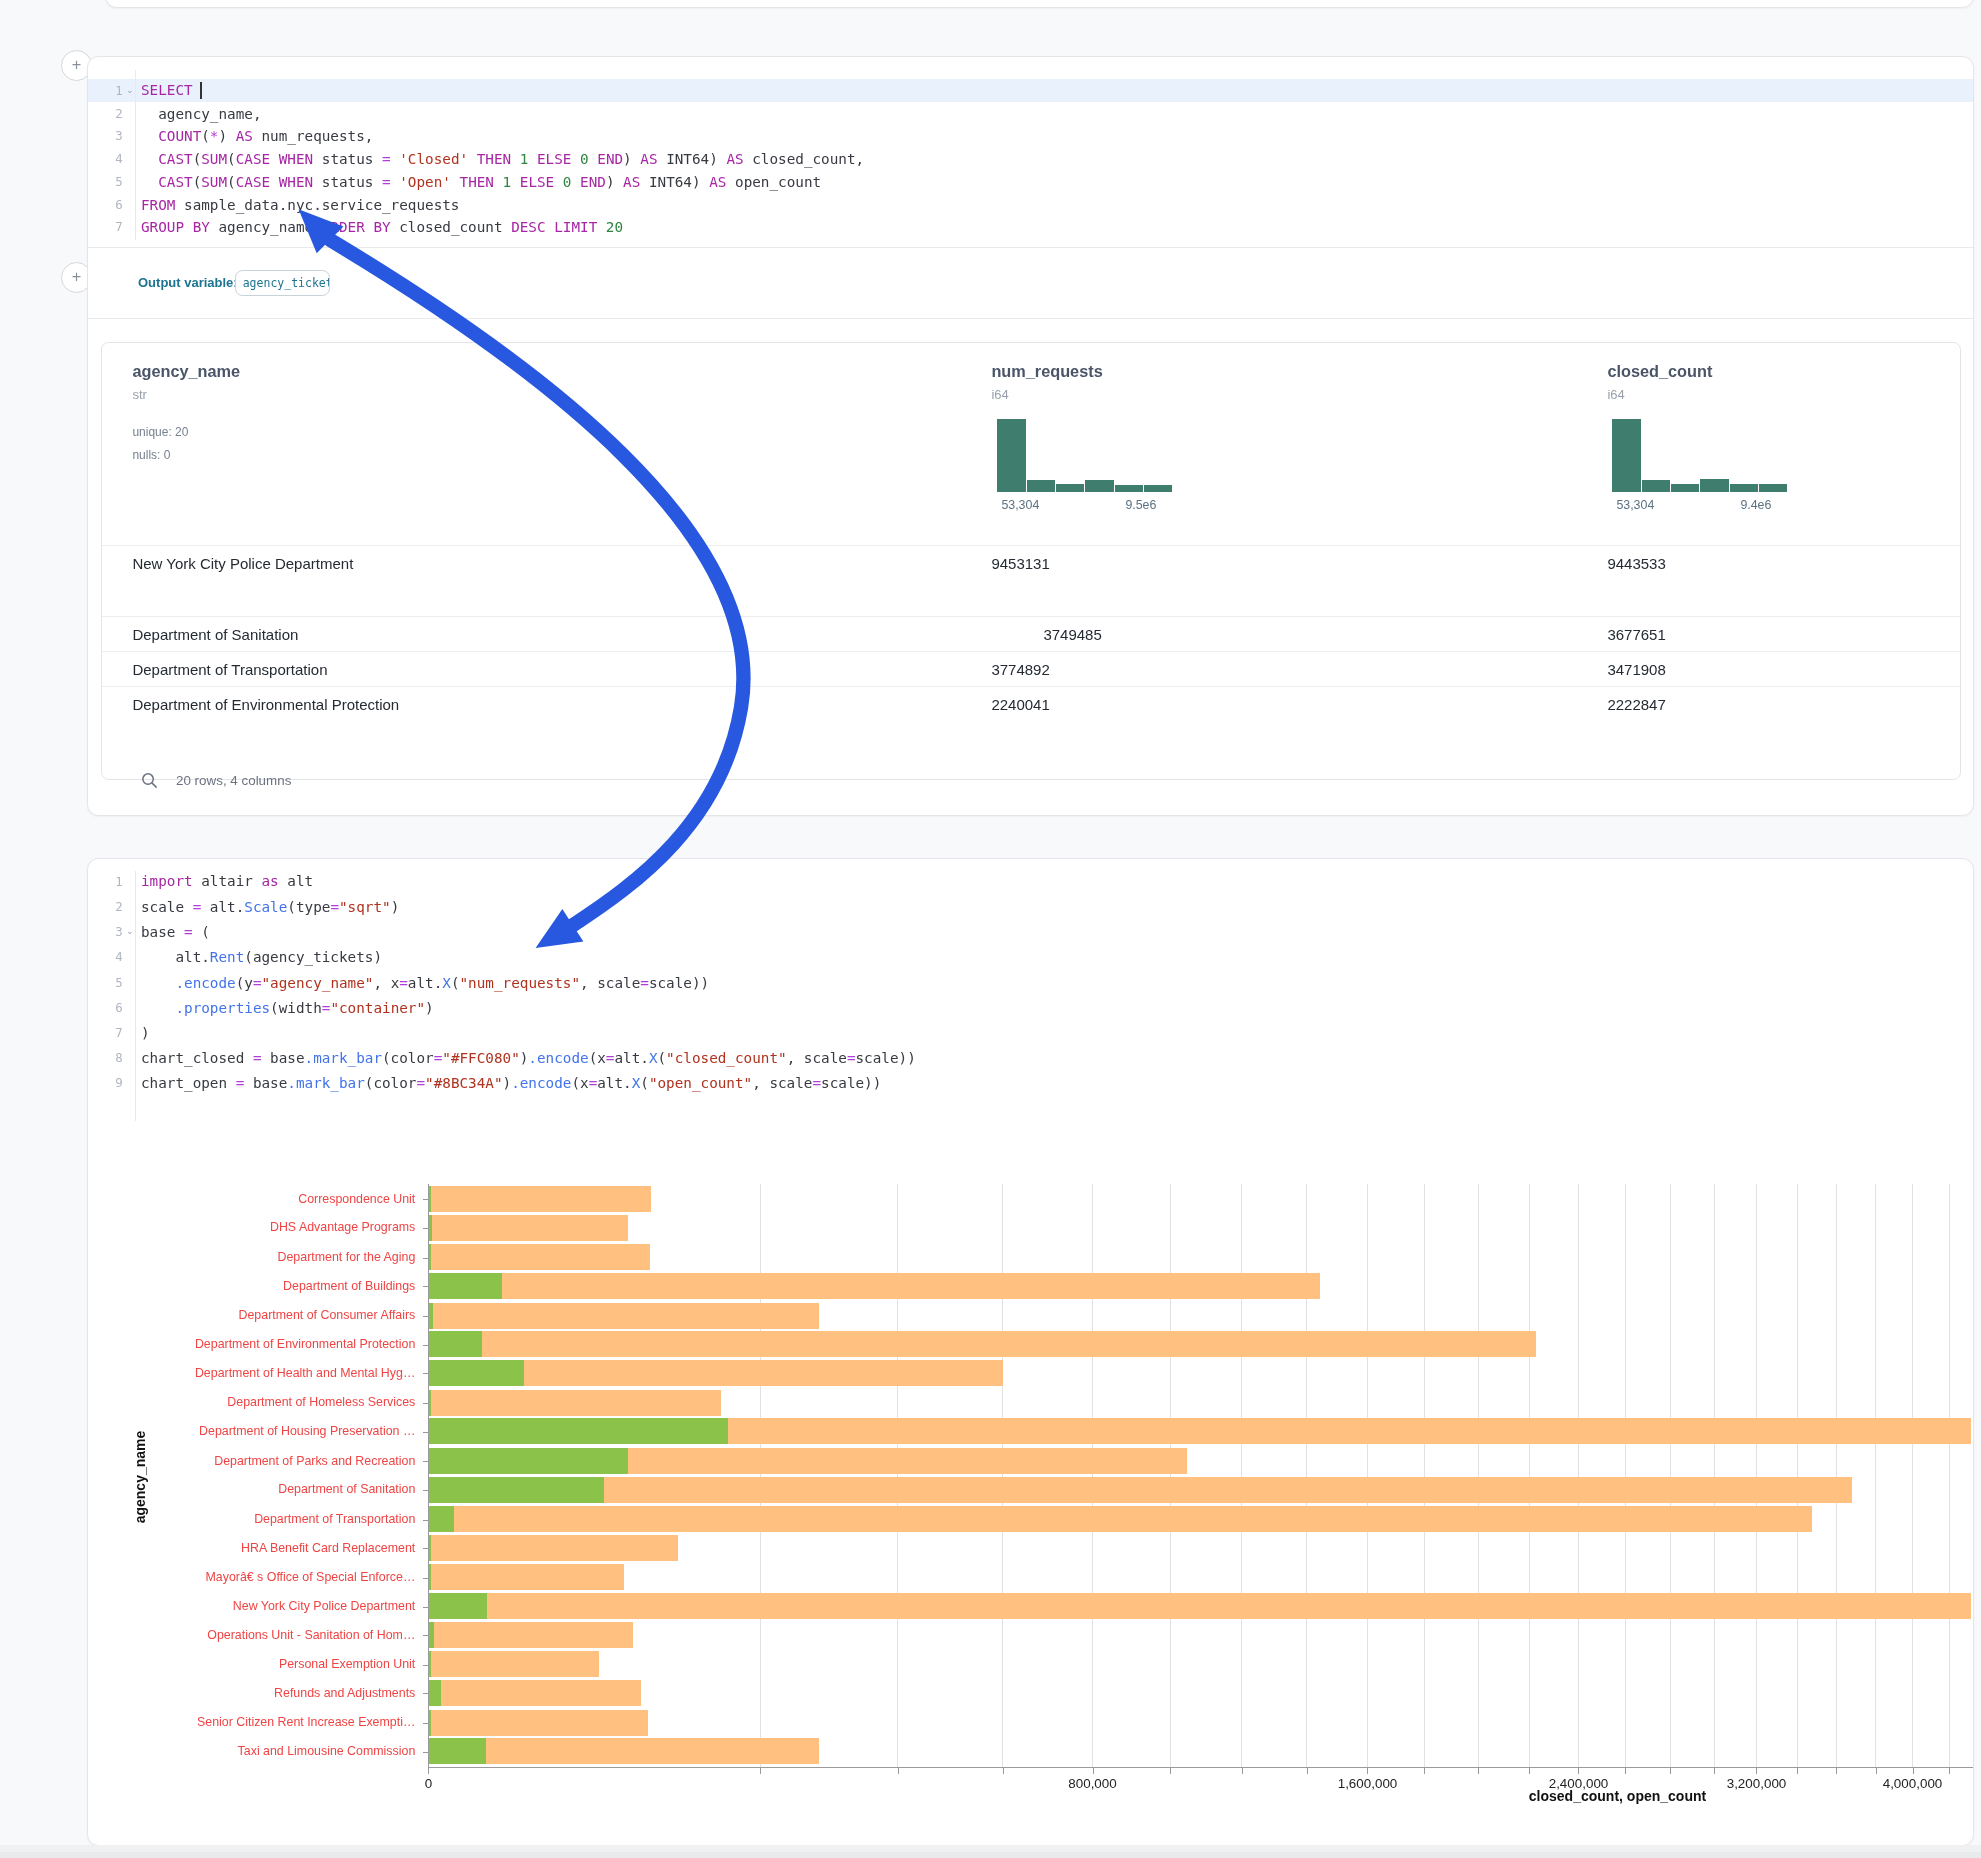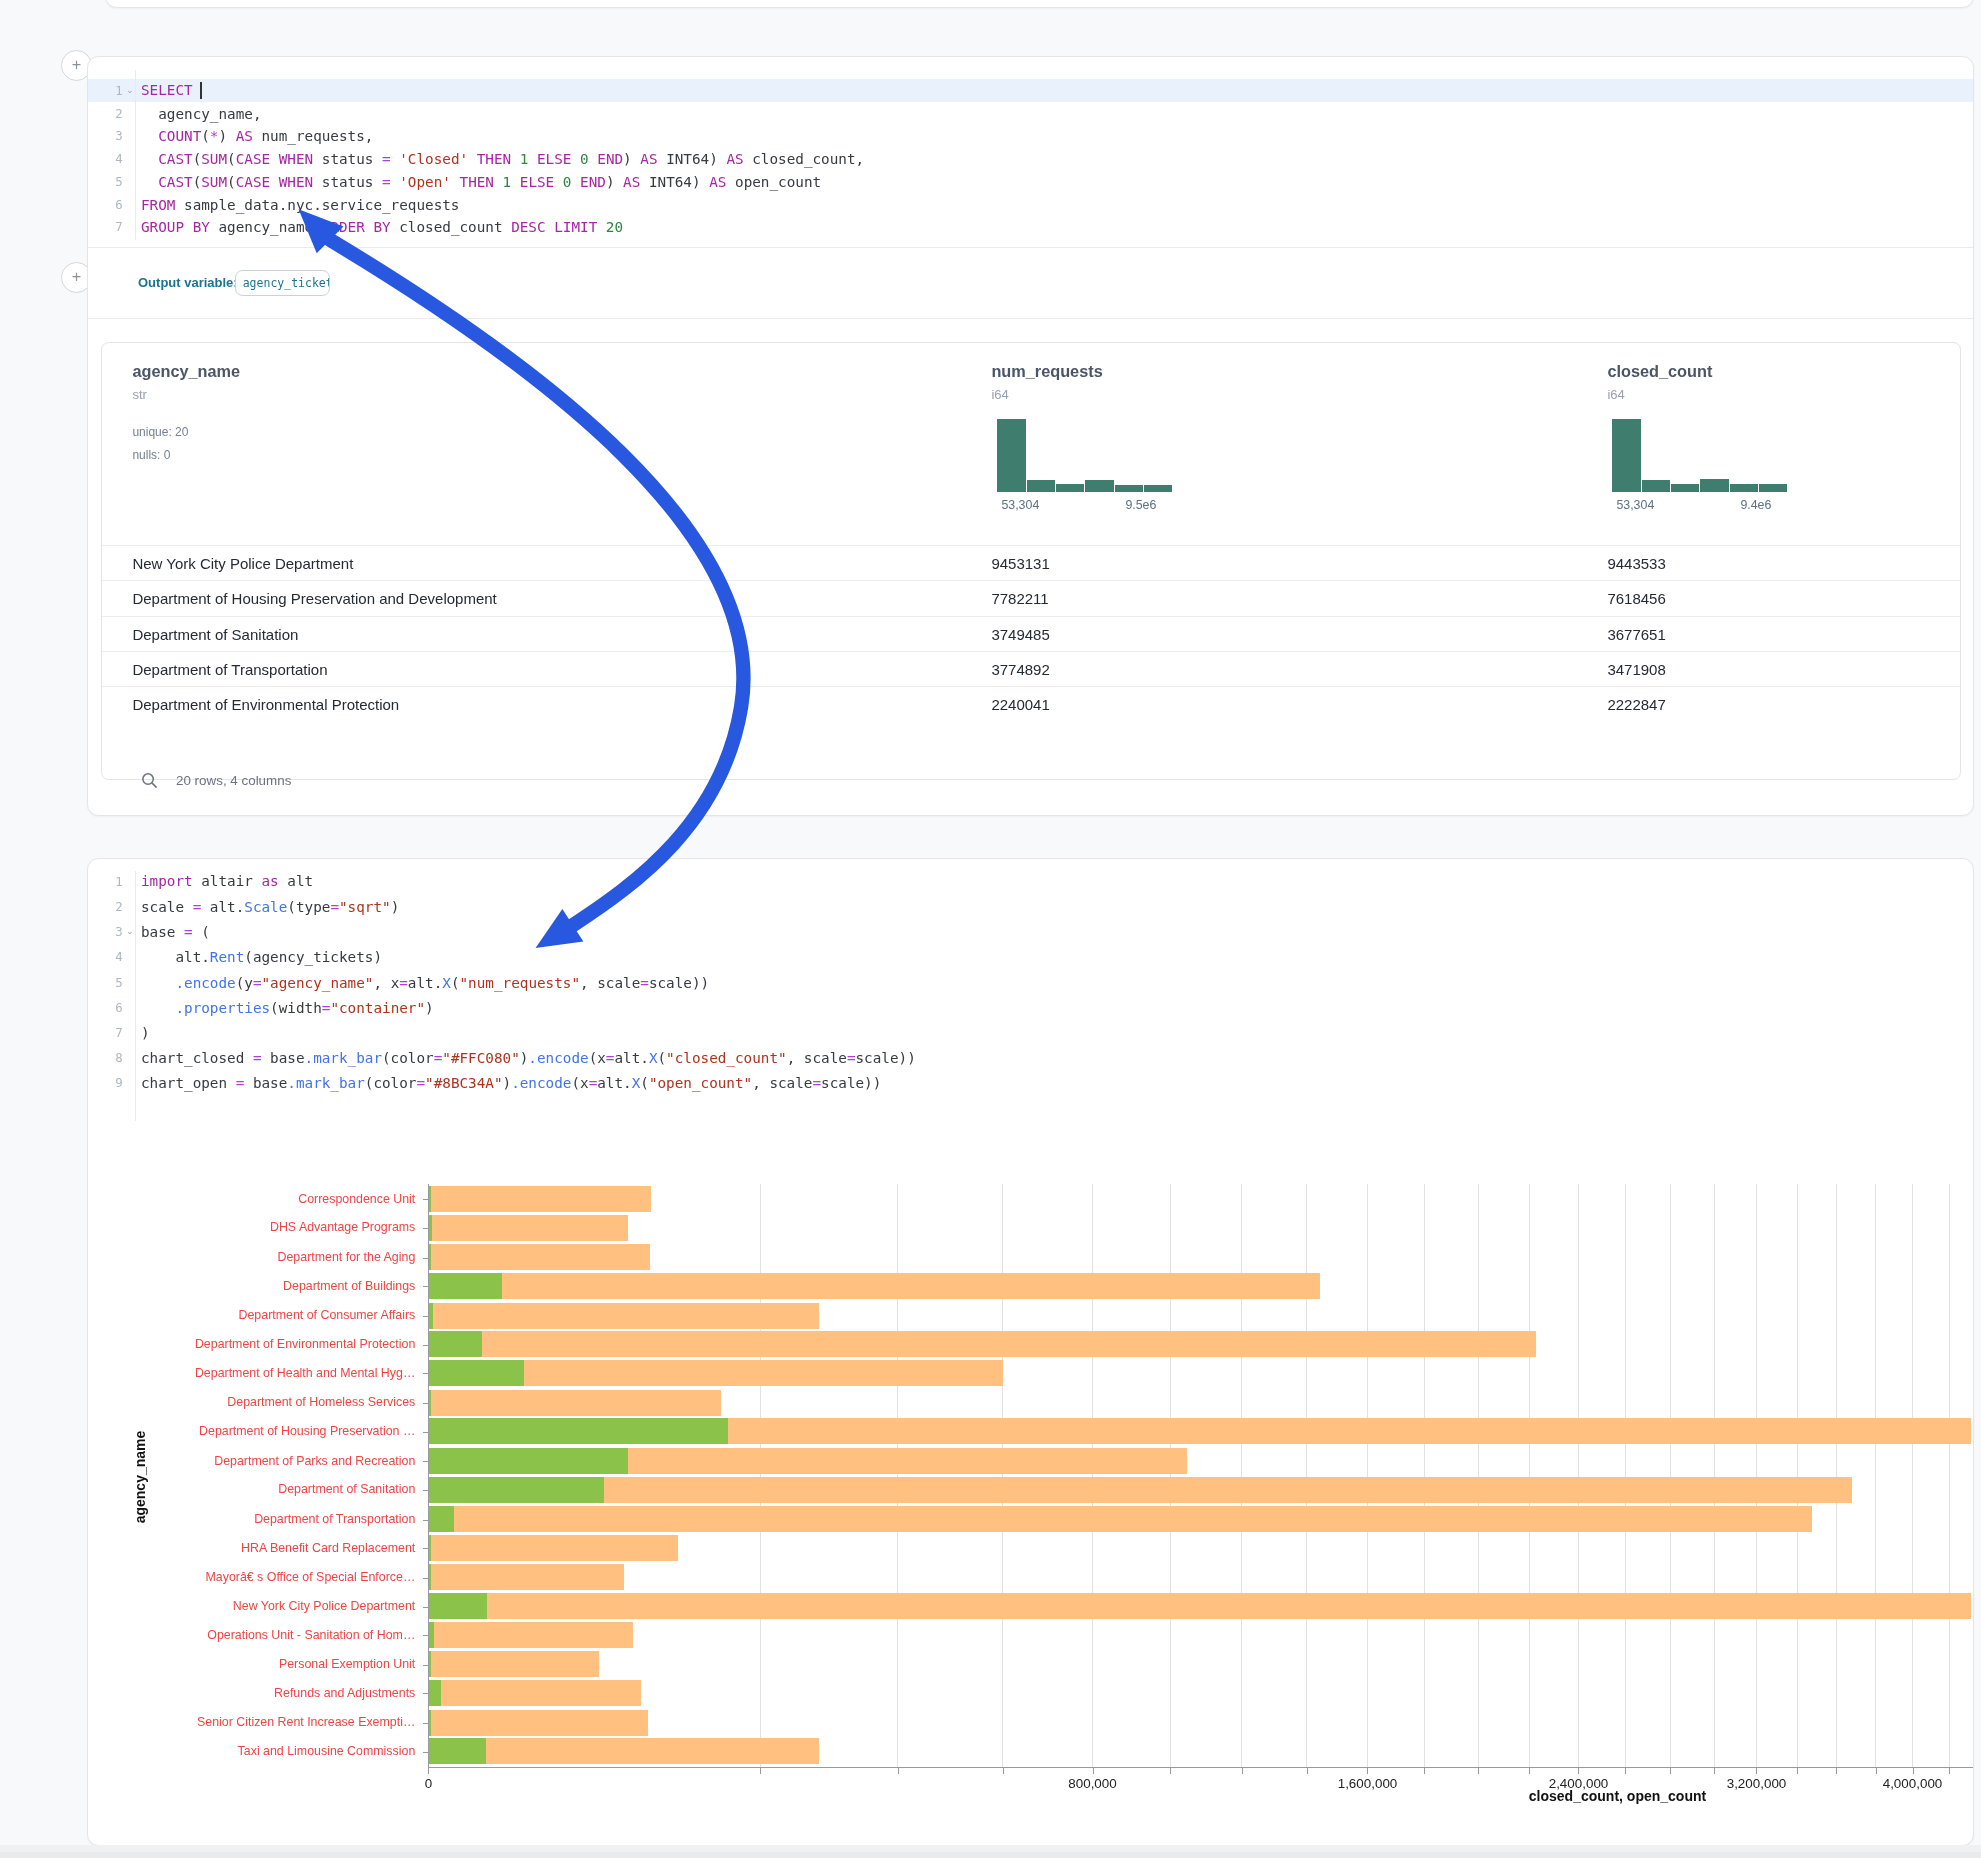--- a/index.html
+++ b/index.html
@@ -127,28 +127,23 @@
         </div>
         <div class="hist-lab" style="left: 1514px; top: 155px;">53,304</div>
         <div class="hist-lab" style="left: 1638px; top: 155px;">9.4e6</div>
       </div>
     <div id="df-rows" style="position:absolute;left:0;top:202px;right:0;bottom:0;">
         <div class="t-row" style="top: 0px; height: 35px;">
           <div class="t-cell" style="left: 30px;">New York City Police Department</div>
           <div class="t-cell" style="left: 889px;">9453131</div>
           <div class="t-cell" style="left: 1505px; text-align: center;">9443533</div>
         </div>
-        <div class="t-row" style="top: 35px; height: 35px;">
-          <div class="t-cell" style="left: 30px;">Department of Housing Preservation and Development</div>
-          <div class="t-cell" style="left: 889px;">7782211</div>
-          <div class="t-cell" style="left: 1505px;">7618456</div>
-        </div>
         <div class="t-row" style="top: 71px; height: 35px;">
           <div class="t-cell" style="left: 30px;">Department of Sanitation</div>
-          <div class="t-cell" style="left: 889px; text-align: center;">3749485</div>
+          <div class="t-cell" style="left: 941px; text-align: center;">3749485</div>
           <div class="t-cell" style="left: 1505px;">3677651</div>
         </div>
         <div class="t-row" style="top: 106px; height: 35px;">
           <div class="t-cell" style="left: 30px;">Department of Transportation</div>
           <div class="t-cell" style="left: 889px;">3774892</div>
           <div class="t-cell" style="left: 1505px;">3471908</div>
         </div>
         <div class="t-row" style="top: 141px; height: 35px;">
           <div class="t-cell" style="left: 30px;">Department of Environmental Protection</div>
           <div class="t-cell" style="left: 889px;">2240041</div>

